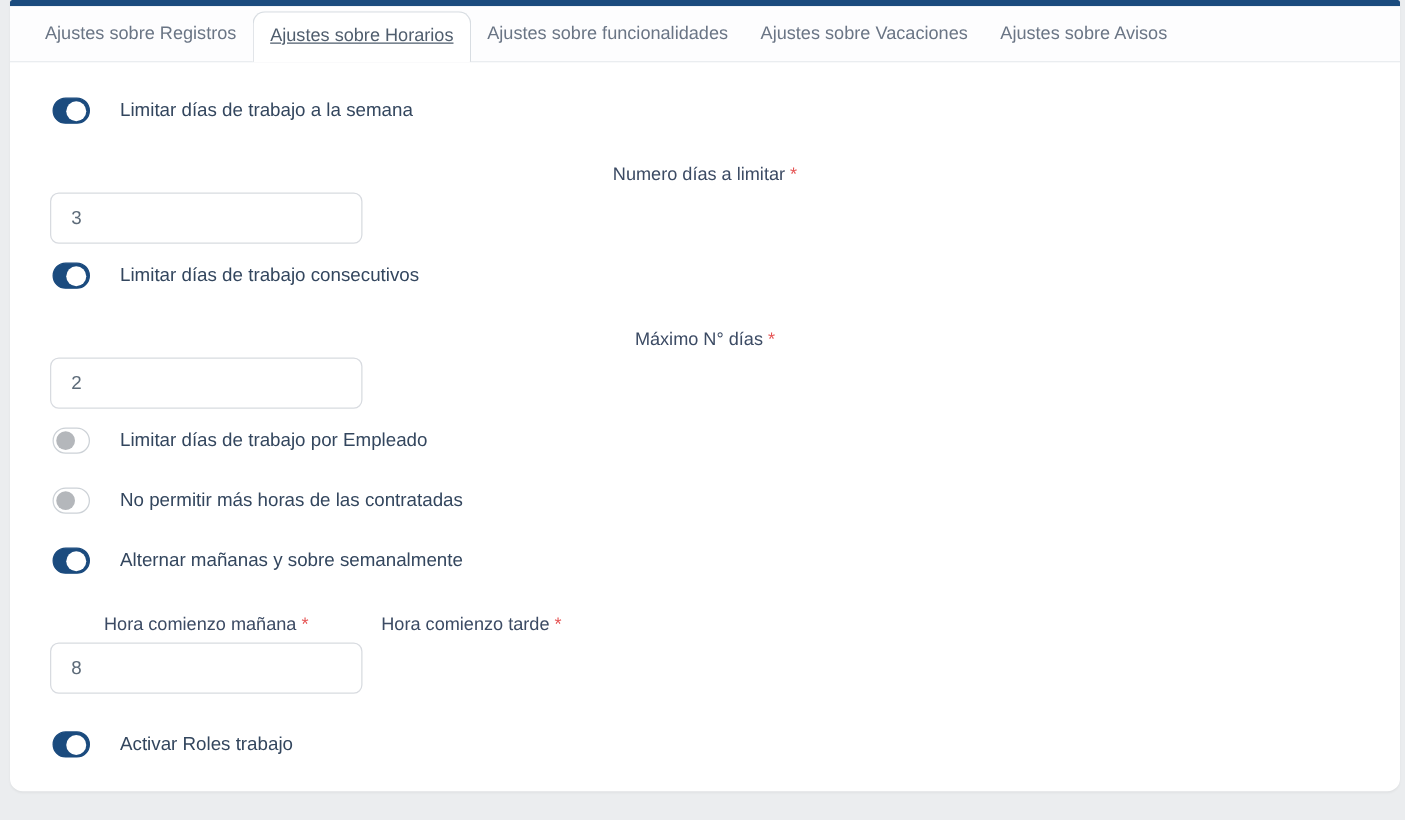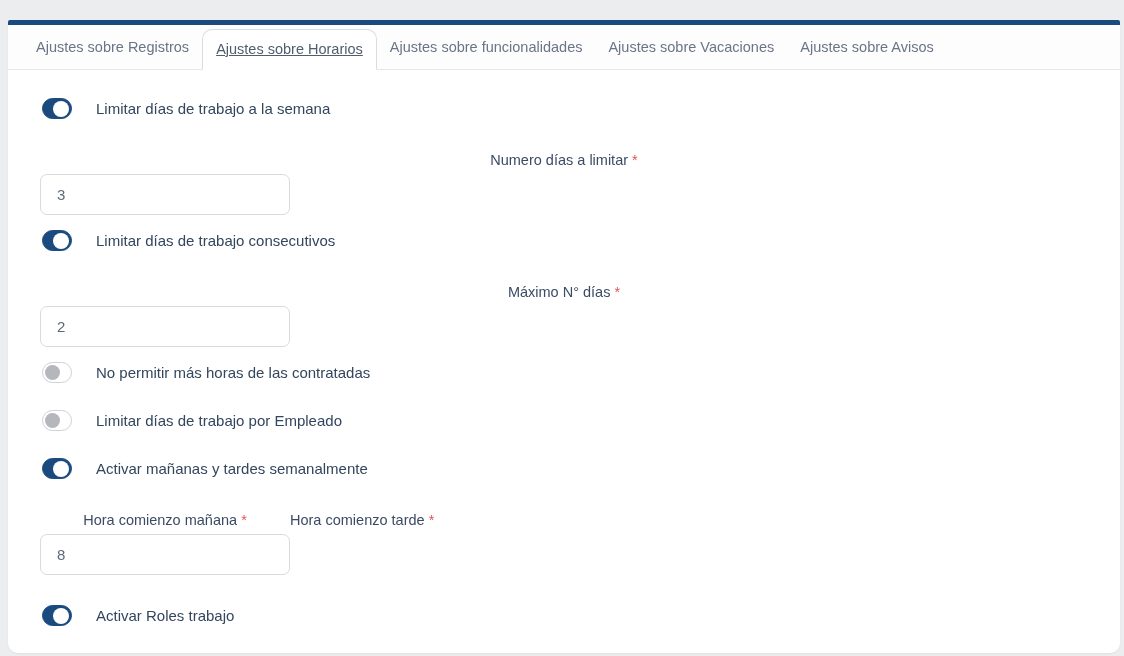--- a/index.html
+++ b/index.html
@@ -4,21 +4,21 @@
 <style>
   * { box-sizing: border-box; margin: 0; padding: 0; }
   html, body {
     width: 1124px; height: 656px;
     background: #ebedef;
     font-family: "Liberation Sans", "DejaVu Sans", sans-serif;
     overflow: hidden;
   }
   .card {
     position: absolute;
-    left: 8px; top: 20px;
+    left: 8px; top: 0;
     width: 1112px; height: 633px;
     background: #ffffff;
     border-radius: 2px 2px 10px 10px;
     box-shadow: 0 1px 2px rgba(0,0,0,0.05);
   }
   .card-topbar {
     height: 5px;
     background: #1b4b7e;
     border-radius: 2px 2px 0 0;
   }
@@ -108,20 +108,21 @@
     border-radius: 7px;
     padding: 0 16px;
     font-size: 15px;
     color: #5d6b79;
     font-family: "Liberation Sans", "DejaVu Sans", sans-serif;
     background: #ffffff;
     outline: none;
   }
   .fields-row {
     display: flex;
+    gap: 15px;
     margin-bottom: 15px;
   }
 </style>
 </head>
 <body>
 
 <div class="card">
   <div class="card-topbar"></div>
 
   <div class="tabs">
@@ -155,35 +156,35 @@
 
     <div class="form-group">
       <label class="field-label"><span>Máximo N° días</span> <span class="required">*</span></label>
       <input class="text-input" type="text" value="2" style="">
     </div>
 
     <div class="switch-row">
       <span class="switch">
           <span class="knob"></span>
         </span>
-      <span class="switch-label">No permitir más horas de las contratadas</span>
+      <span class="switch-label">Limitar días de trabajo por Empleado</span>
     </div>
 
     <div class="switch-row">
       <span class="switch">
           <span class="knob"></span>
         </span>
-      <span class="switch-label">Limitar días de trabajo por Empleado</span>
+      <span class="switch-label">No permitir más horas de las contratadas</span>
     </div>
 
     <div class="switch-row gap-lg">
       <span class="switch on">
           <span class="knob"></span>
         </span>
-      <span class="switch-label">Activar mañanas y tardes semanalmente</span>
+      <span class="switch-label">Alternar mañanas y sobre semanalmente</span>
     </div>
 
     <div class="fields-row">
       <div class="form-group">
         <label class="field-label"><span>Hora comienzo mañana</span> <span class="required">*</span></label>
         <input class="text-input" type="text" value="8" style="">
       </div>
       <div class="form-group">
         <label class="field-label"><span>Hora comienzo tarde</span> <span class="required">*</span></label>
       </div>

